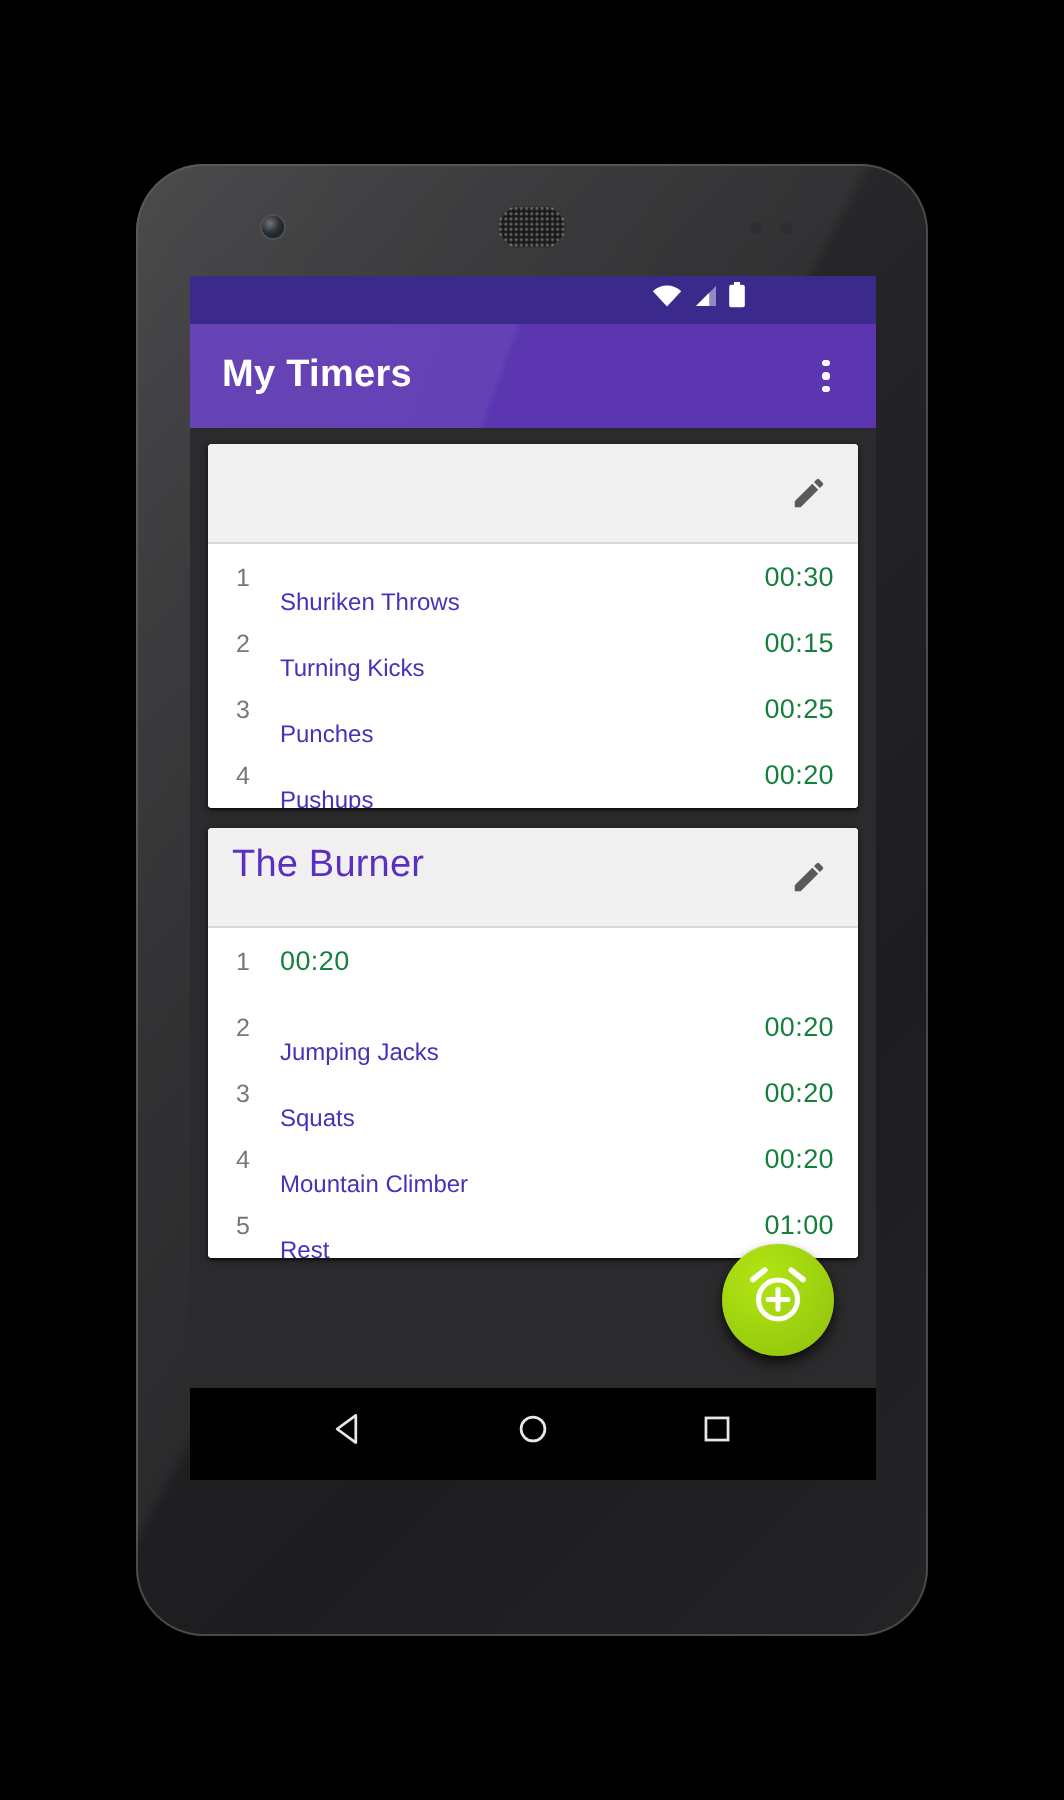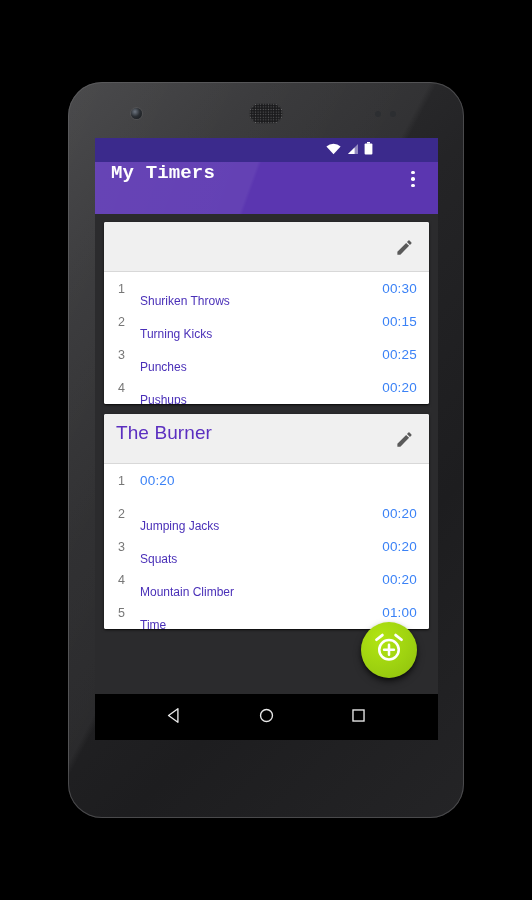--- a/index.html
+++ b/index.html
@@ -98,24 +98,24 @@
     letter-spacing: 0.2px;
     margin-left: 4px;
     margin-top: 48px;
   }
 
   
   #app-bar {
     height: 52px;
     background: #5b36b0;
     display: flex;
+    align-items: center;
     padding: 0 12px 0 16px;
     box-sizing: border-box;
     position: relative;
-    font-family: Liberation Mono, monospace;
   }
   #app-bar-gloss {
     position: absolute;
     left: 0; top: 0; right: 0; bottom: 0;
     background: linear-gradient(110deg, rgba(255,255,255,0.07) 0%, rgba(255,255,255,0.055) 45%, rgba(255,255,255,0) 46%);
     pointer-events: none;
   }
   #app-title {
     color: #ffffff;
     font-size: 19px;
@@ -207,21 +207,21 @@
     flex: 1;
     font-size: 12px;
     color: #4a30b8;
     white-space: nowrap;
     overflow: hidden;
     text-overflow: ellipsis;
     margin-top: 24px;
   }
   .row-time {
     font-size: 13.5px;
-    color: #3b82f6;
+    color: #15803d;
     flex: 0 0 auto;
     letter-spacing: 0.2px;
   }
 
   
   #fab {
     position: absolute;
     right: 21px;
     bottom: 62px;
     width: 56px; height: 56px;
@@ -365,21 +365,21 @@
             <div class="row-name">Squats</div>
             <div class="row-time">00:20</div>
           </div>
           <div class="timer-row">
             <div class="row-index">4</div>
             <div class="row-name">Mountain Climber</div>
             <div class="row-time">00:20</div>
           </div>
           <div class="timer-row">
             <div class="row-index">5</div>
-            <div class="row-name">Time</div>
+            <div class="row-name">Rest</div>
             <div class="row-time">01:00</div>
           </div>
         </div>
       </div>
 
     </div>
 
     <div id="fab">
       <span>
         <svg width="32" height="32" viewBox="0 0 24 24">

